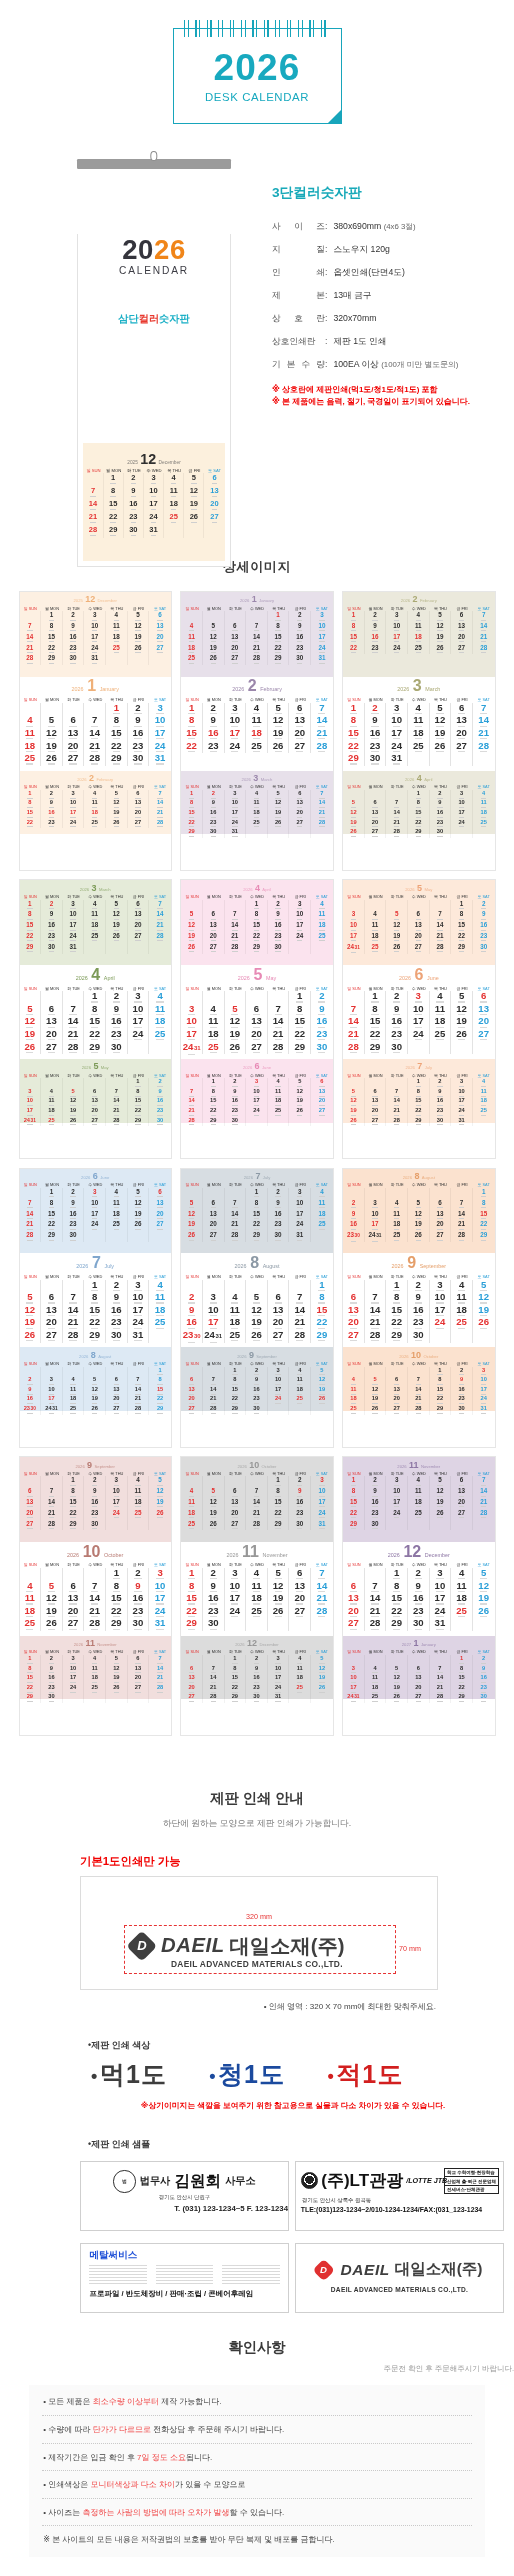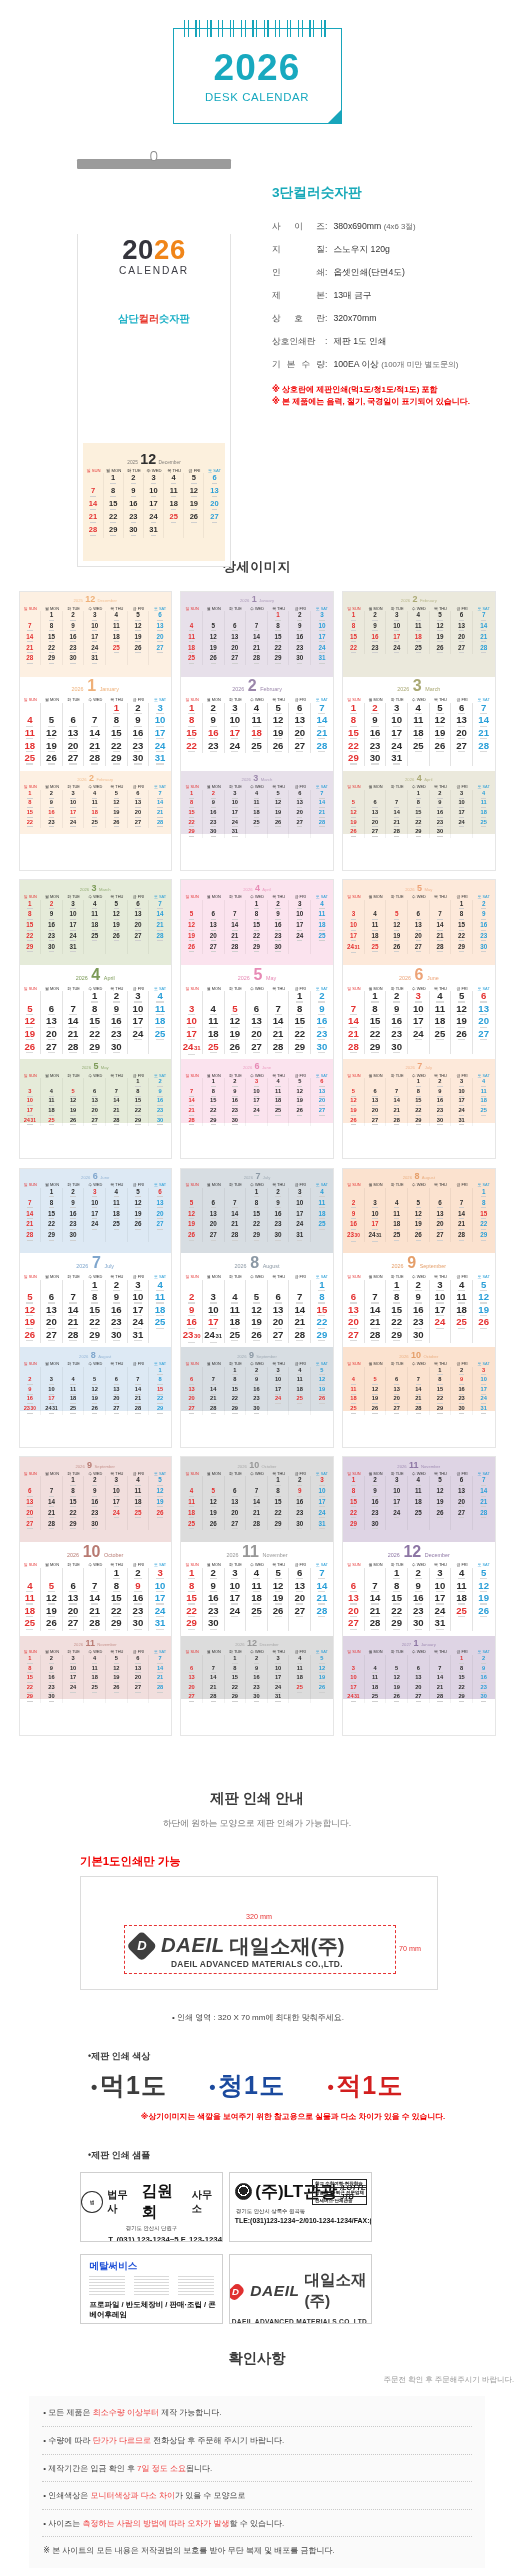--- a/index.html
+++ b/index.html
@@ -81,29 +81,29 @@
   .dash-rect{position:absolute;left:43px;top:48px;width:270px;height:47px;border:0.6px dashed #e63232;}
   .dim-w{position:absolute;left:0;right:0;top:35px;text-align:center;font-size:7.2px;color:#e63232;}
   .dim-h{position:absolute;left:318px;top:67px;font-size:7.2px;color:#e63232;}
   .plate-logo{position:absolute;left:50px;top:55px;display:flex;align-items:center;gap:4.8px;}
   .daeil-mark{width:21.5px;height:21.5px;background:#3f3f3f;border-radius:4.8px;transform:rotate(45deg);display:flex;align-items:center;justify-content:center;margin-right:3.6px;}
   .daeil-mark span{transform:rotate(-45deg);color:#fff;font-weight:bold;font-style:italic;font-size:13px;line-height:1;}
   .daeil-mark.red{background:#e03030;}
   .daeil-brand{font-size:20.3px;font-weight:bold;font-style:italic;color:#3f3f3f;letter-spacing:0.6px;}
   .daeil-kr{font-size:20.3px;font-weight:bold;color:#3f3f3f;}
   .plate-logo-en{position:absolute;left:90px;top:82px;font-size:8.4px;font-weight:bold;color:#3f3f3f;letter-spacing:0.3px;}
-  .area-note{width:356px;margin:22px 0 0 80px;text-align:center;font-size:8px;color:#444;}
+  .area-note{width:356px;margin:11px 0 0 80px;text-align:right;font-size:8px;color:#444;}
 
   .bullet-label{margin:27.5px 0 0 88px;font-size:9px;font-weight:bold;color:#3a3a3a;}
   .color-row{display:flex;gap:42px;margin:6px 0 0 91px;}
   .color-item{font-size:25px;font-weight:bold;letter-spacing:1.2px;}
   .color-item .dot{font-size:18px;vertical-align:middle;margin-right:1.2px;}
   .color-note{margin-top:8.4px;text-align:center;font-size:7.8px;font-weight:bold;color:#f10000;padding-left:72px;}
 
-  .sample-grid{width:292px;margin:9.6px 0 0 80px;display:grid;grid-template-columns:1fr 1fr;gap:12px 6px;}
+  .sample-grid{width:424px;margin:9.6px 0 0 80px;display:grid;grid-template-columns:1fr 1fr;gap:12px 6px;}
   .sample-box{border:0.6px solid #cfcfcf;background:#fff;height:68px;position:relative;overflow:hidden;}
   .s1-row{display:flex;align-items:center;justify-content:center;gap:4.2px;margin-top:8.4px;}
   .seal{width:20.3px;height:20.3px;border:1.2px solid #2f2f2f;border-radius:50%;display:flex;align-items:center;justify-content:center;font-size:4.8px;color:#2f2f2f;font-weight:bold;}
   .s1-type{font-size:10.2px;font-weight:bold;color:#222;}
   .s1-name{font-size:15.5px;font-weight:bold;color:#111;}
   .s1-addr{text-align:center;font-size:5.4px;color:#333;margin-top:1.8px;}
   .s1-tel{text-align:right;font-size:7.8px;font-weight:bold;color:#222;margin-top:3px;}
   .s2-row{display:flex;align-items:center;gap:3px;margin:7.2px 3.6px 0 4.8px;}
   .lt-mark{width:15.5px;height:15.5px;border:1.2px solid #222;border-radius:50%;background:radial-gradient(circle at 50% 45%, #222 0 4.2px, #fff 4.2px 5.4px, #222 5.4px);flex:none;}
   .s2-name{font-size:17px;font-weight:bold;color:#111;white-space:nowrap;}

